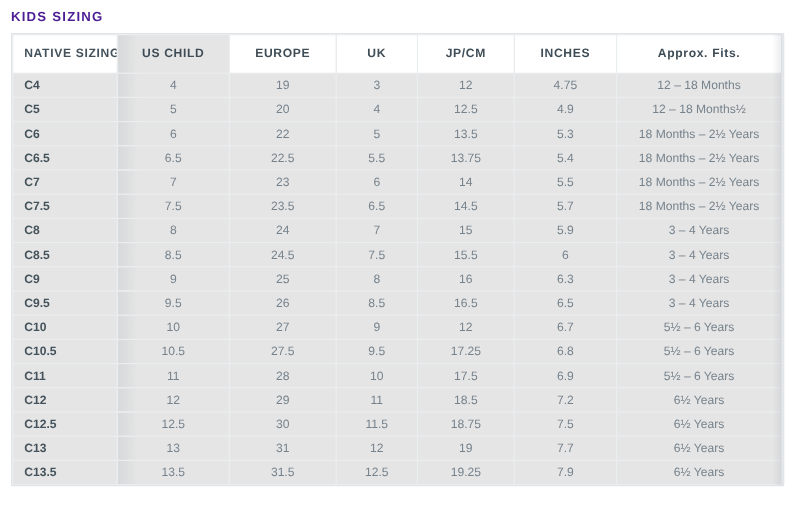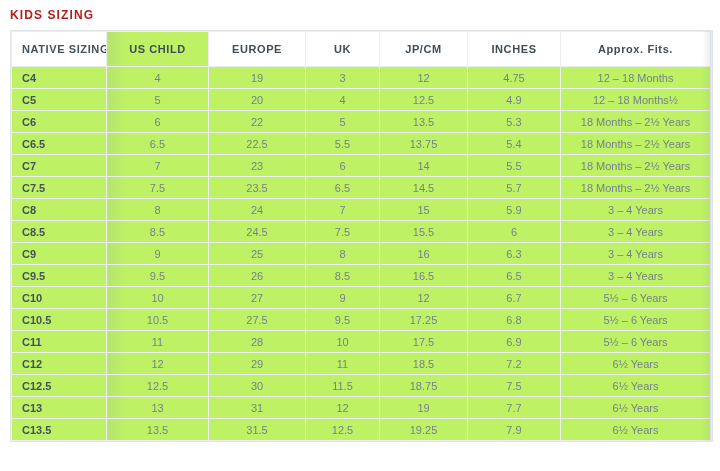--- a/index.html
+++ b/index.html
@@ -14,34 +14,34 @@
   }
   .page {
     position: relative;
     padding: 8px 0 0 10px;
   }
   .title {
     margin: 0 0 8px 0;
     font-size: 12px;
     font-weight: bold;
     letter-spacing: 1.1px;
-    color: #b91c1c;
+    color: #4c1d95;
   }
   .table-wrap {
     position: relative;
     width: 701px;
     border: 1px solid #e0e4e7;
     border-radius: 1px;
     background: #ffffff;
   }
   table {
     border-collapse: collapse;
     table-layout: fixed;
     width: 699px;
-    background: #bef264;
+    background: #e5e5e5;
   }
   th, td {
     border: 1px solid #ebeef0;
     font-size: 11px;
     padding: 0;
     overflow: hidden;
     white-space: nowrap;
   }
   thead th {
     height: 34px;

